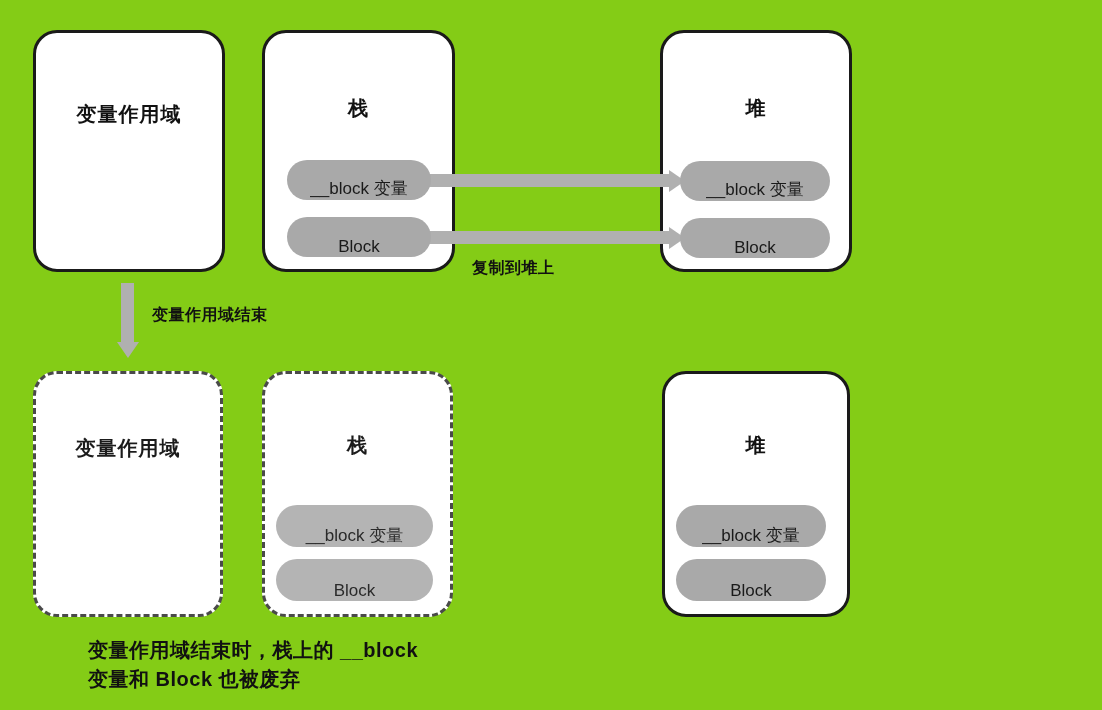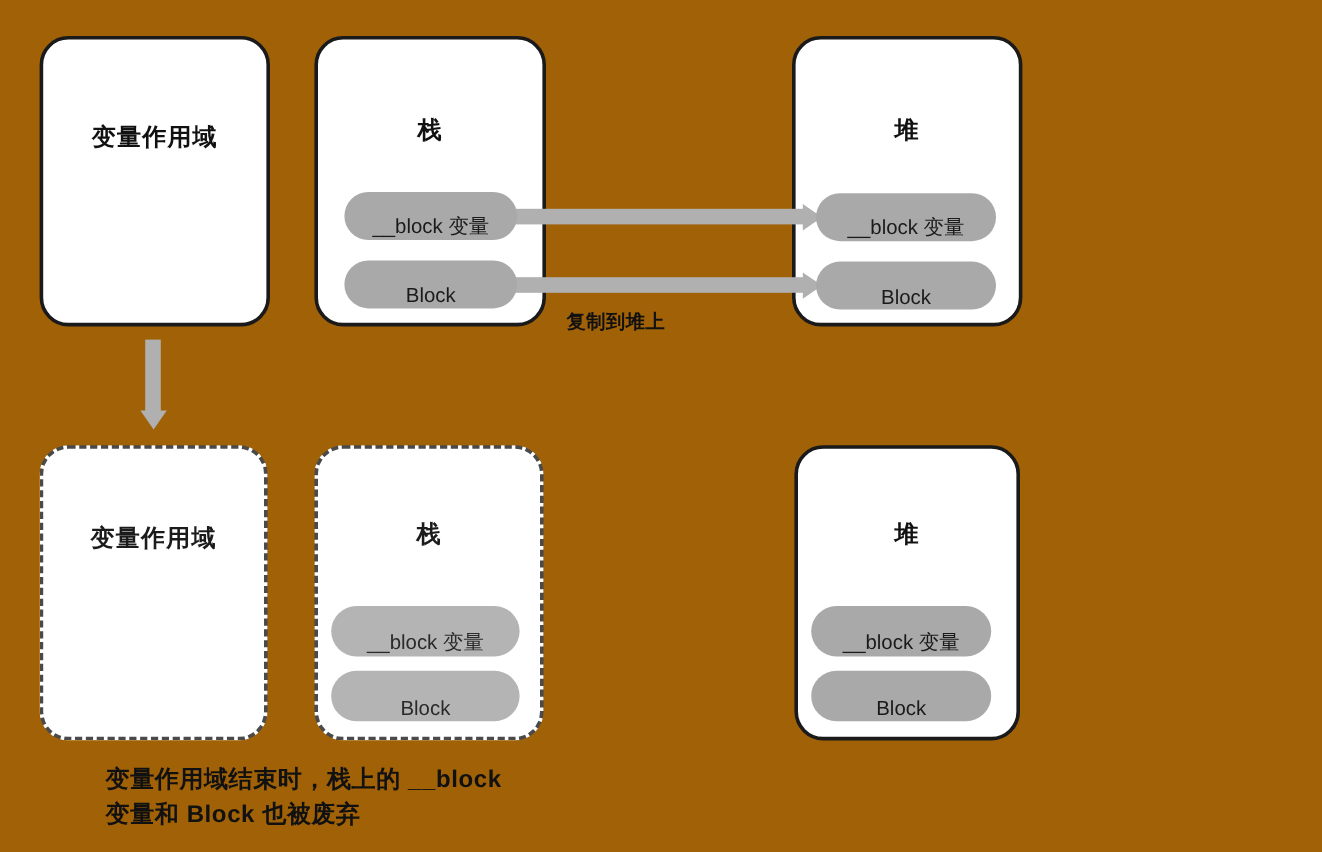--- a/index.html
+++ b/index.html
@@ -7,21 +7,21 @@
     padding: 0;
     background: #ffffff;
   }
   body {
     font-family: "Liberation Sans", "DejaVu Sans", sans-serif;
   }
   #canvas {
     position: relative;
     width: 1102px;
     height: 710px;
-    background: #a16207;
+    background: #84cc16;
     overflow: hidden;
   }
 
   
   .box {
     position: absolute;
     box-sizing: border-box;
     border-radius: 24px;
     background: #ffffff;
   }
@@ -157,20 +157,21 @@
   <div class="pill" style="left:680px; top:218px; width:150px; height:40px;">
     <span>Block</span>
   </div>
 
   <div class="label" style="left:472px; top:258px;">复制到堆上</div>
 
   <div class="arrow-v" style="left:121px; top:283px; height:60px;">
     <div class="head"></div>
   </div>
 
+  <div class="label" style="left:152px; top:305px;">变量作用域结束</div>
 
   <div class="box dashed" style="left:33px; top:371px; width:190px; height:246px;">
     <div class="box-title faded" style="top:61px;">变量作用域</div>
   </div>
 
   <div class="box dashed" style="left:262px; top:371px; width:191px; height:246px;">
     <div class="box-title faded" style="top:58px;">栈</div>
   </div>
 
   <div class="pill faded" style="left:276px; top:505px; width:157px; height:42px;">

